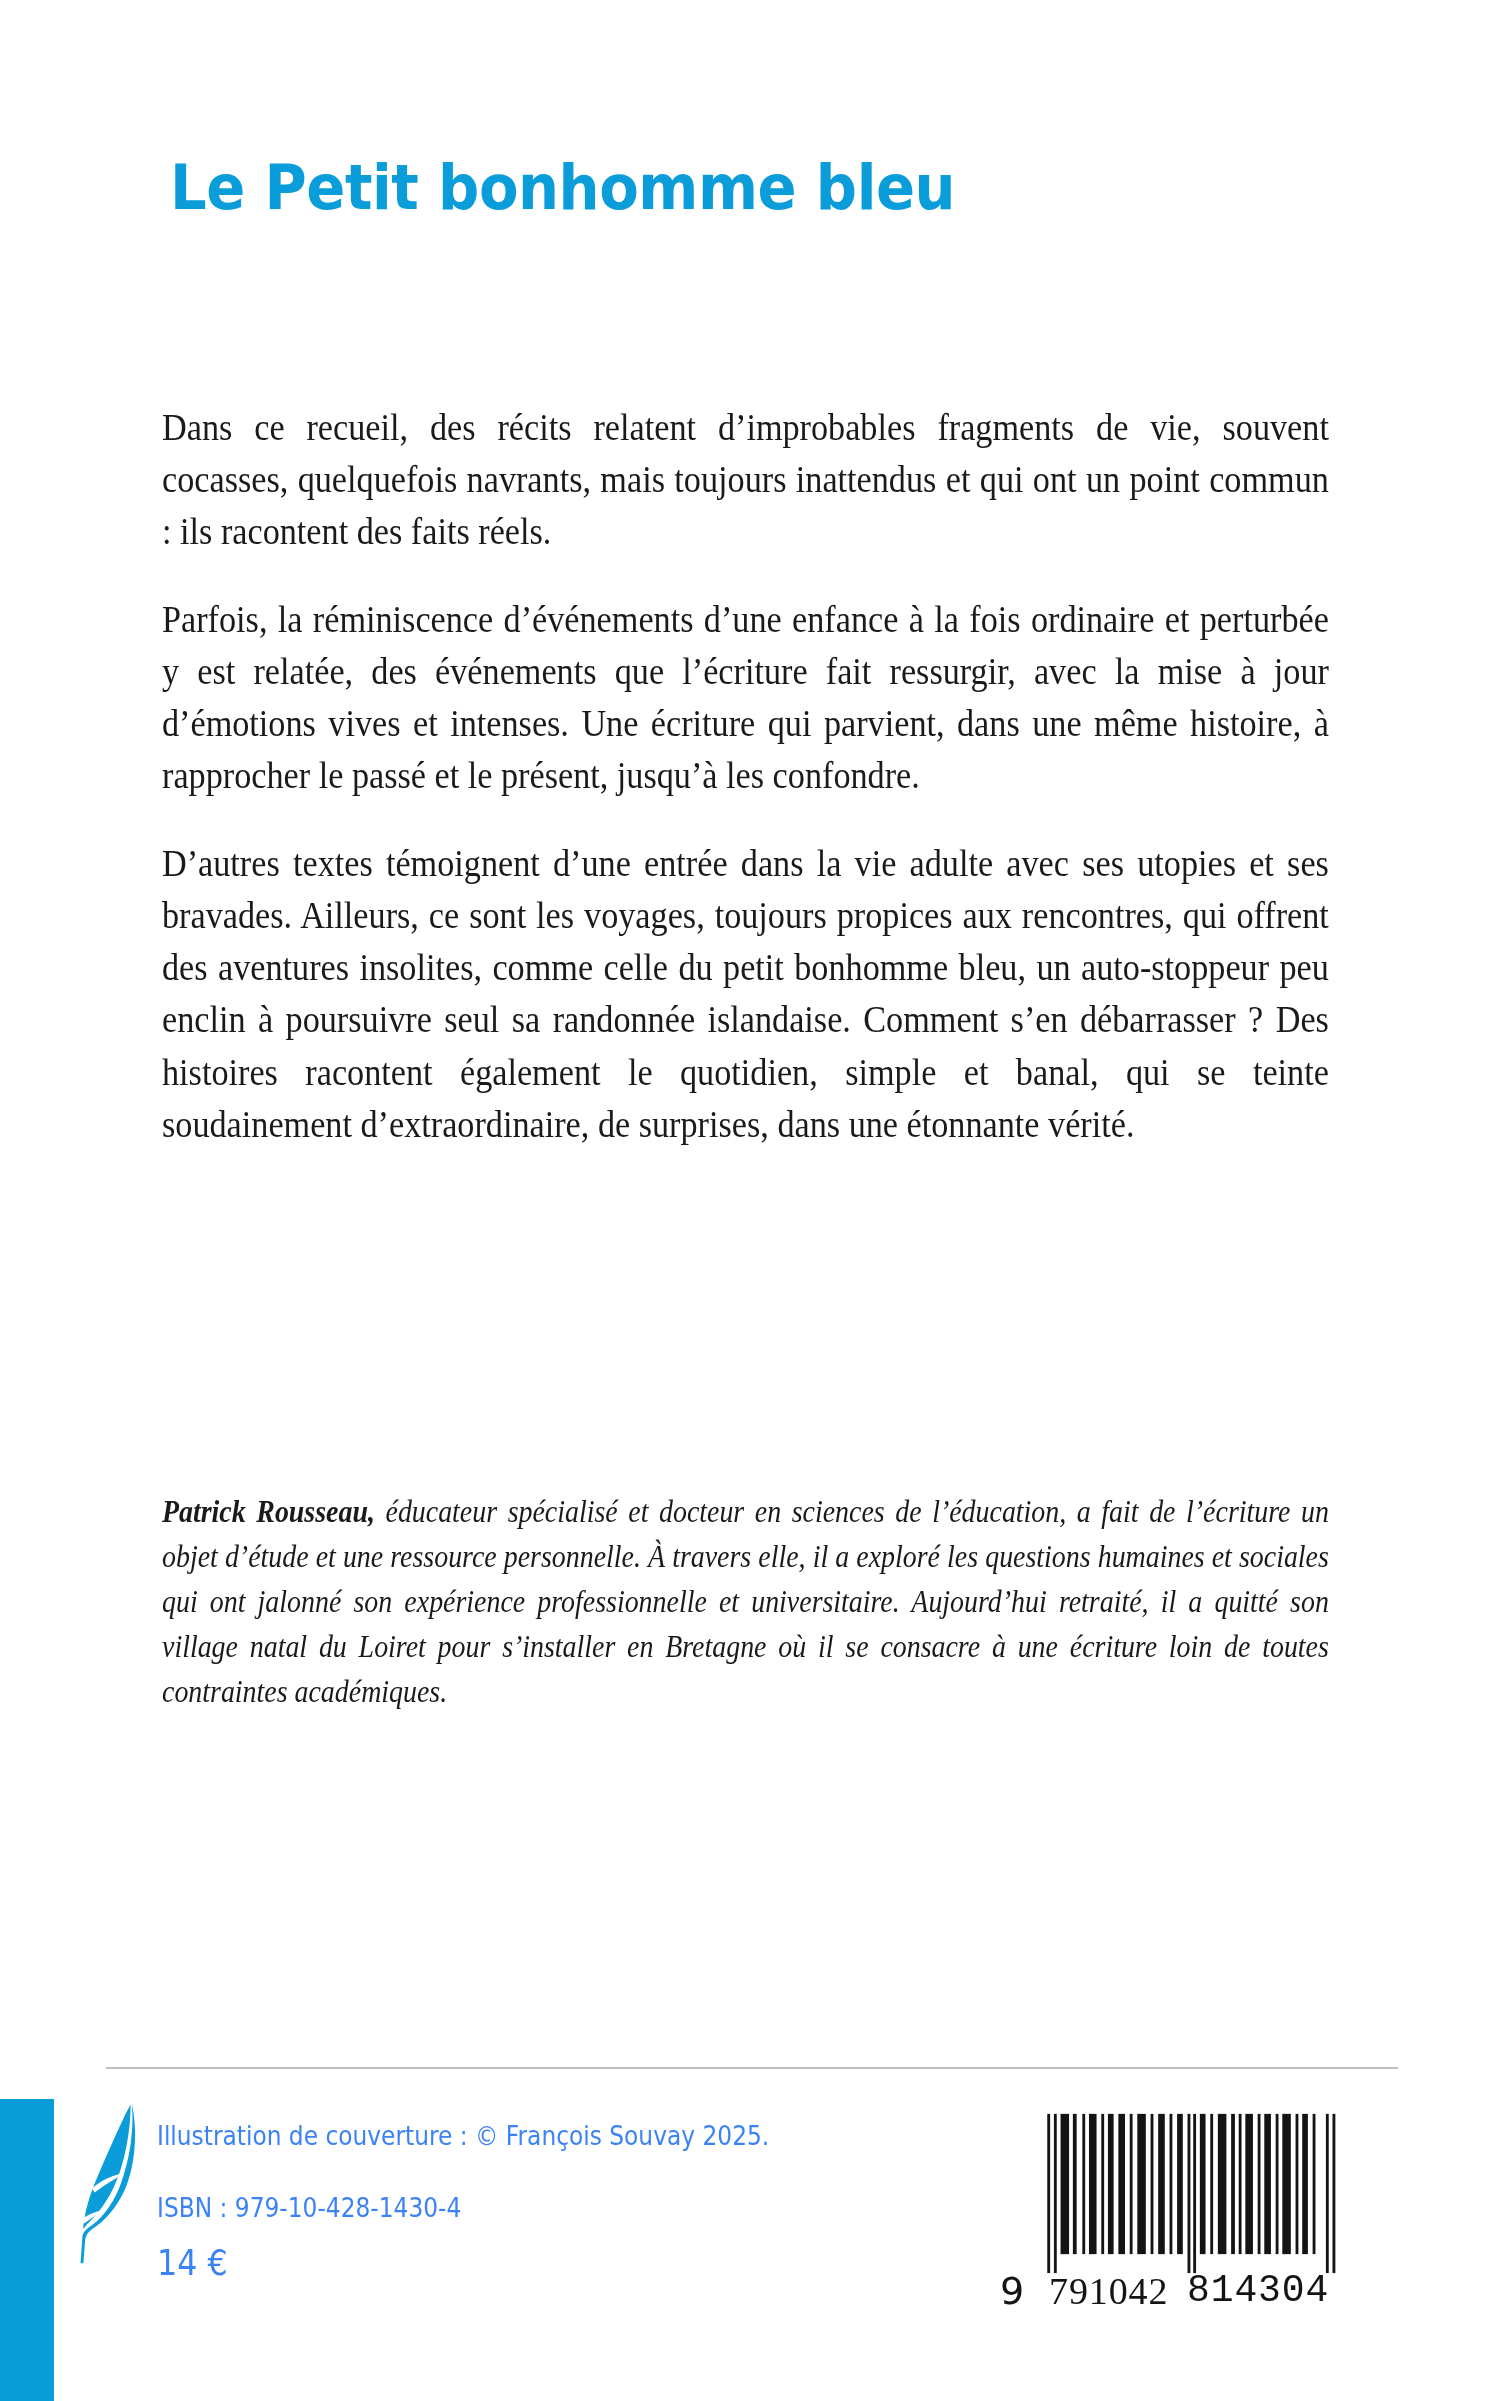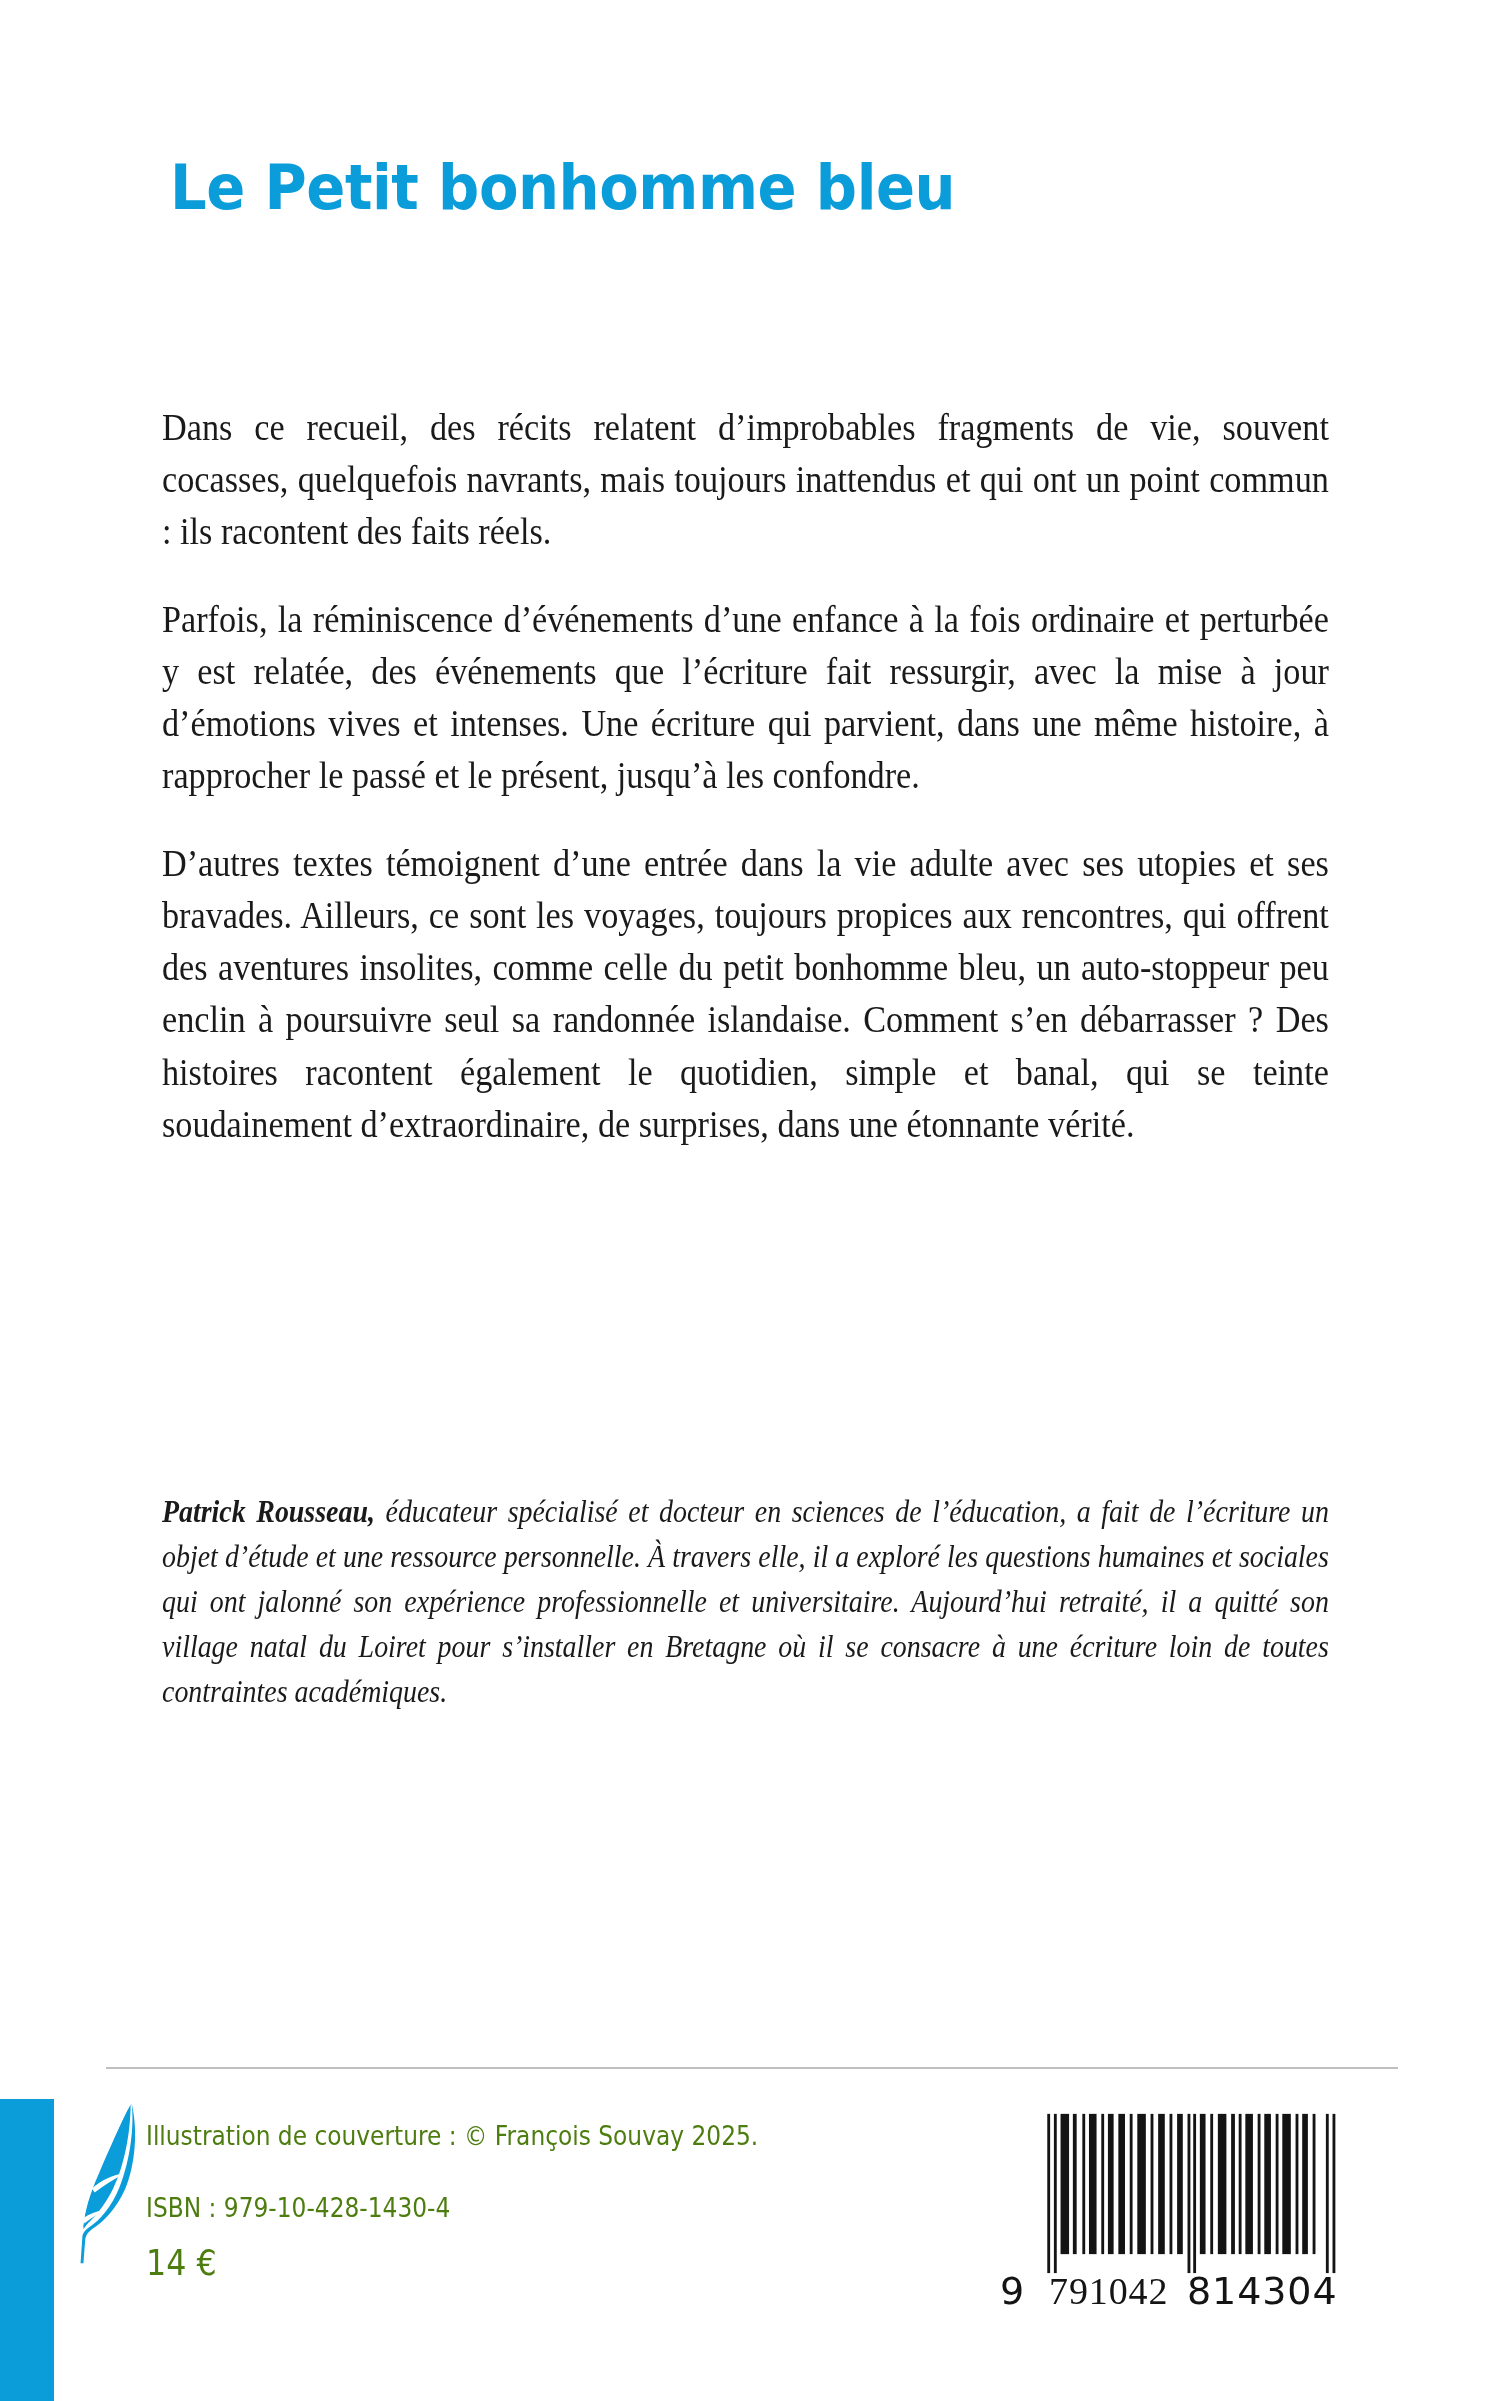--- a/index.html
+++ b/index.html
@@ -106,25 +106,25 @@
   .feather {
     position: absolute;
     left: 72px;
     top: 2097px;
     width: 70px;
     height: 170px;
   }
 
   .footer-text {
     position: absolute;
-    left: 146px;
+    left: 157px;
     top: 2120px;
     width: 776px;
     font-family: "DejaVu Sans", sans-serif;
-    color: #4d7c0f;
+    color: #3b82f6;
   }
   .footer-line {
     font-size: 26.5px;
     line-height: 1.2;
     transform: scaleX(0.88);
     transform-origin: left top;
     white-space: nowrap;
   }
   .credit { margin-bottom: 40px; }
   .isbn   { margin-bottom: 17px; }
@@ -145,21 +145,21 @@
     top: 159px;
     width: 344px;
     font-family: "DejaVu Sans", sans-serif;
     font-size: 38px;
     letter-spacing: 0.9px;
     color: #141414;
     white-space: nowrap;
   }
   .bd-lead { position: absolute; left: 1.9px; top: 0; }
   .bd-left { position: absolute; left: 51px; top: 0; font-family: Liberation Serif, serif; }
-  .bd-right{ position: absolute; left: 189px; top: 0; }
+  .bd-right{ position: absolute; left: 189px; top: 0; font-family: Liberation Mono, monospace; }
 </style>
 </head>
 <body>
 
 <div class="page">
 
   <div class="title">Le Petit bonhomme bleu</div>
 
   <div class="blurb">
     <p>Dans ce recueil, des récits relatent d’improbables fragments de vie, souvent cocasses, quelquefois navrants, mais toujours inattendus et qui ont un point commun : ils racontent des faits réels.</p>

